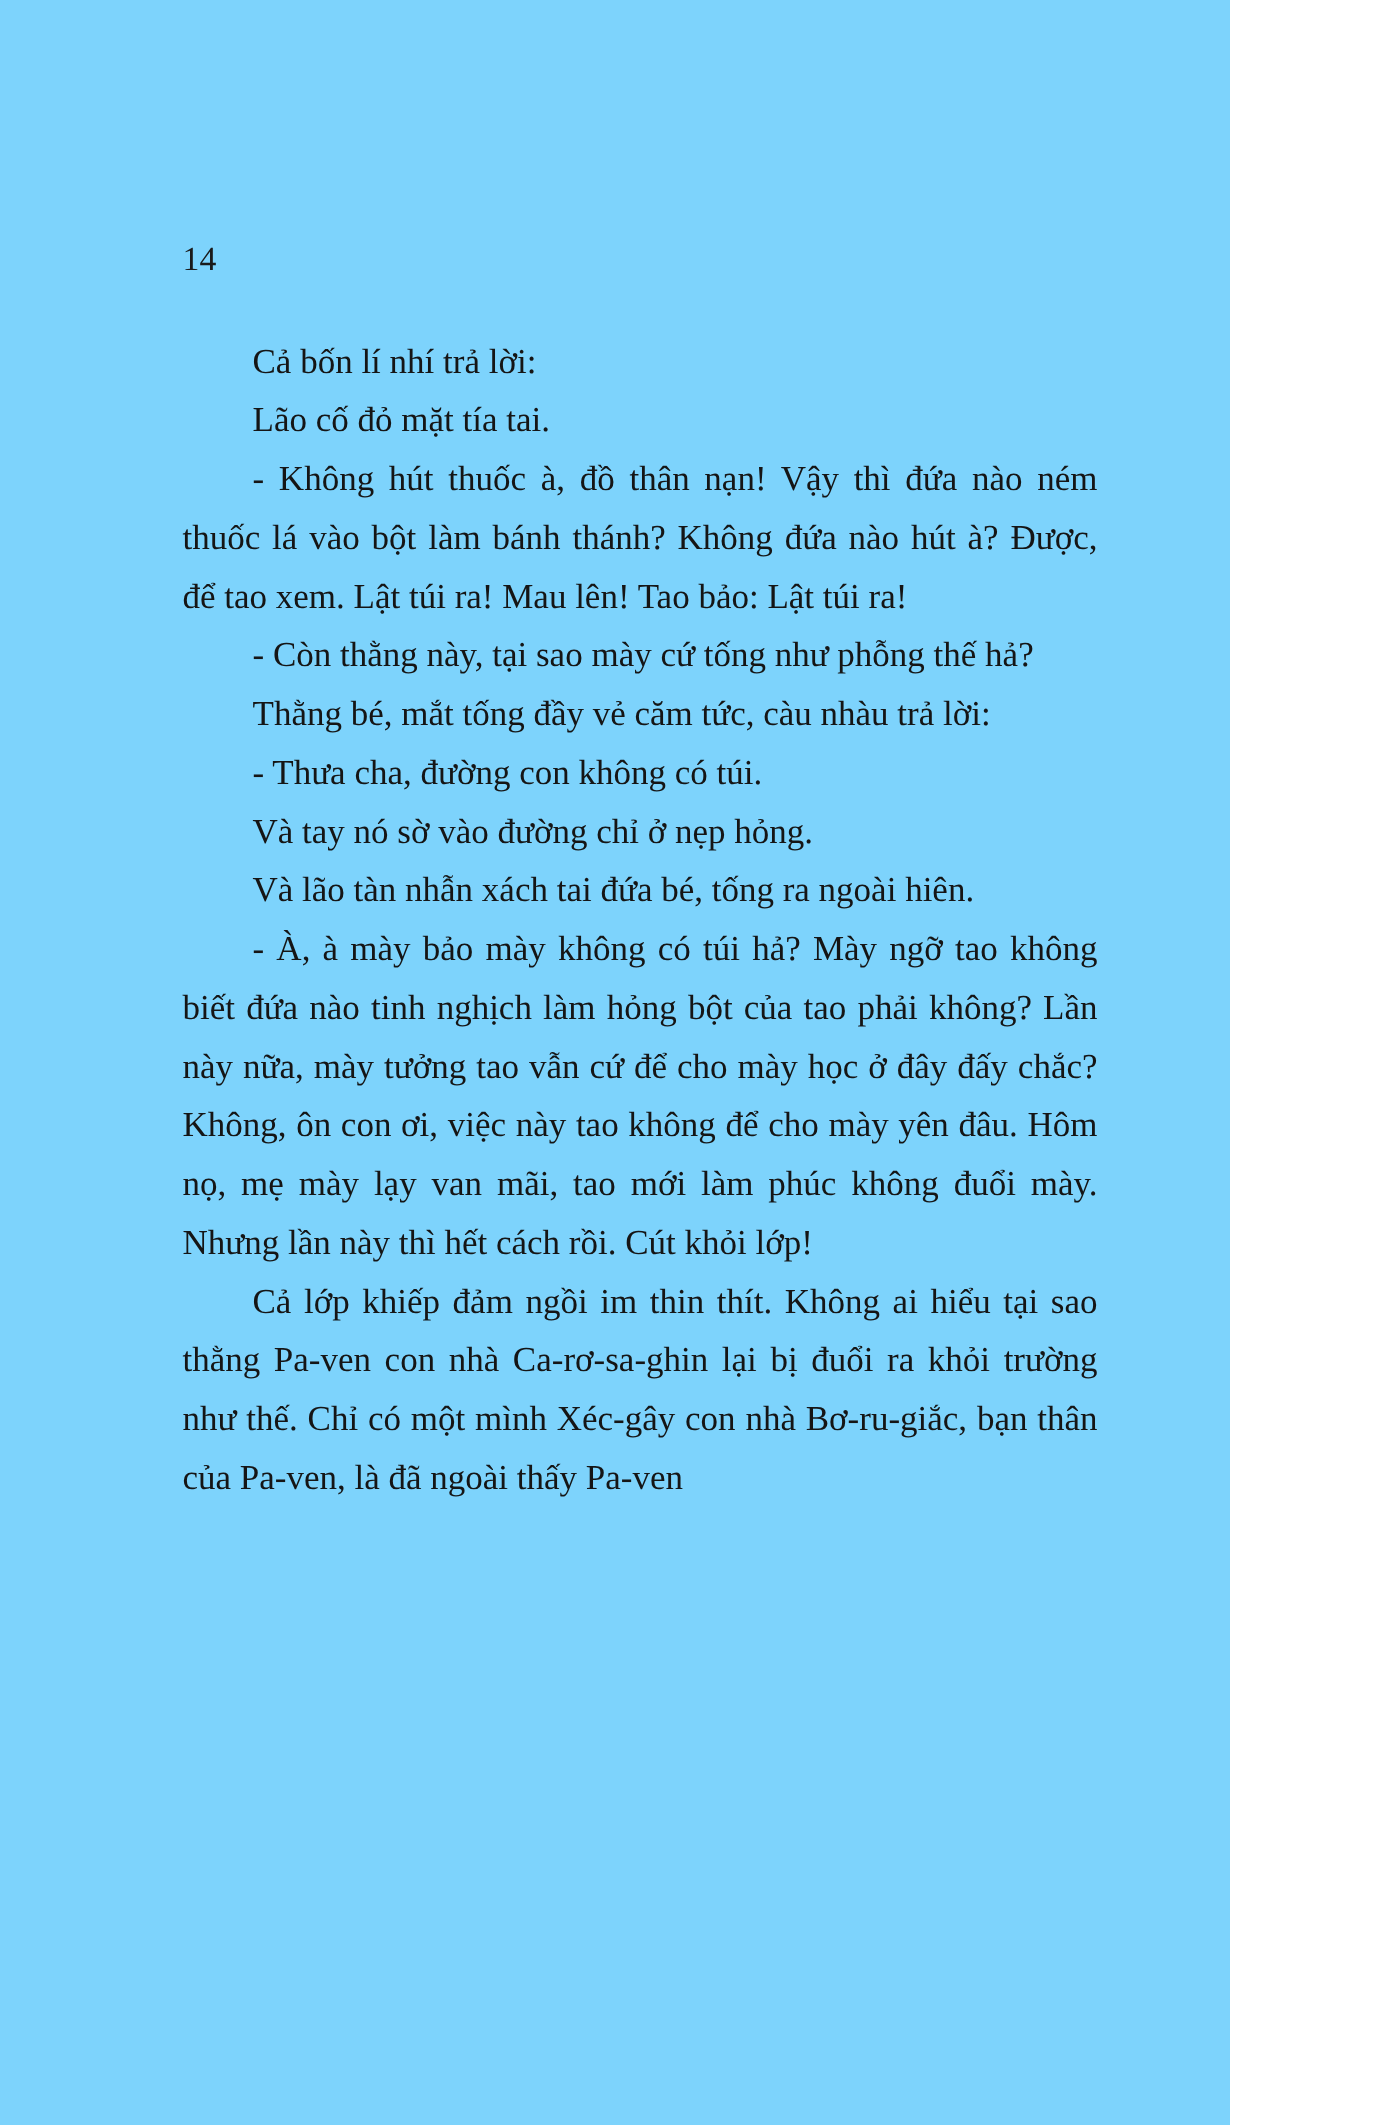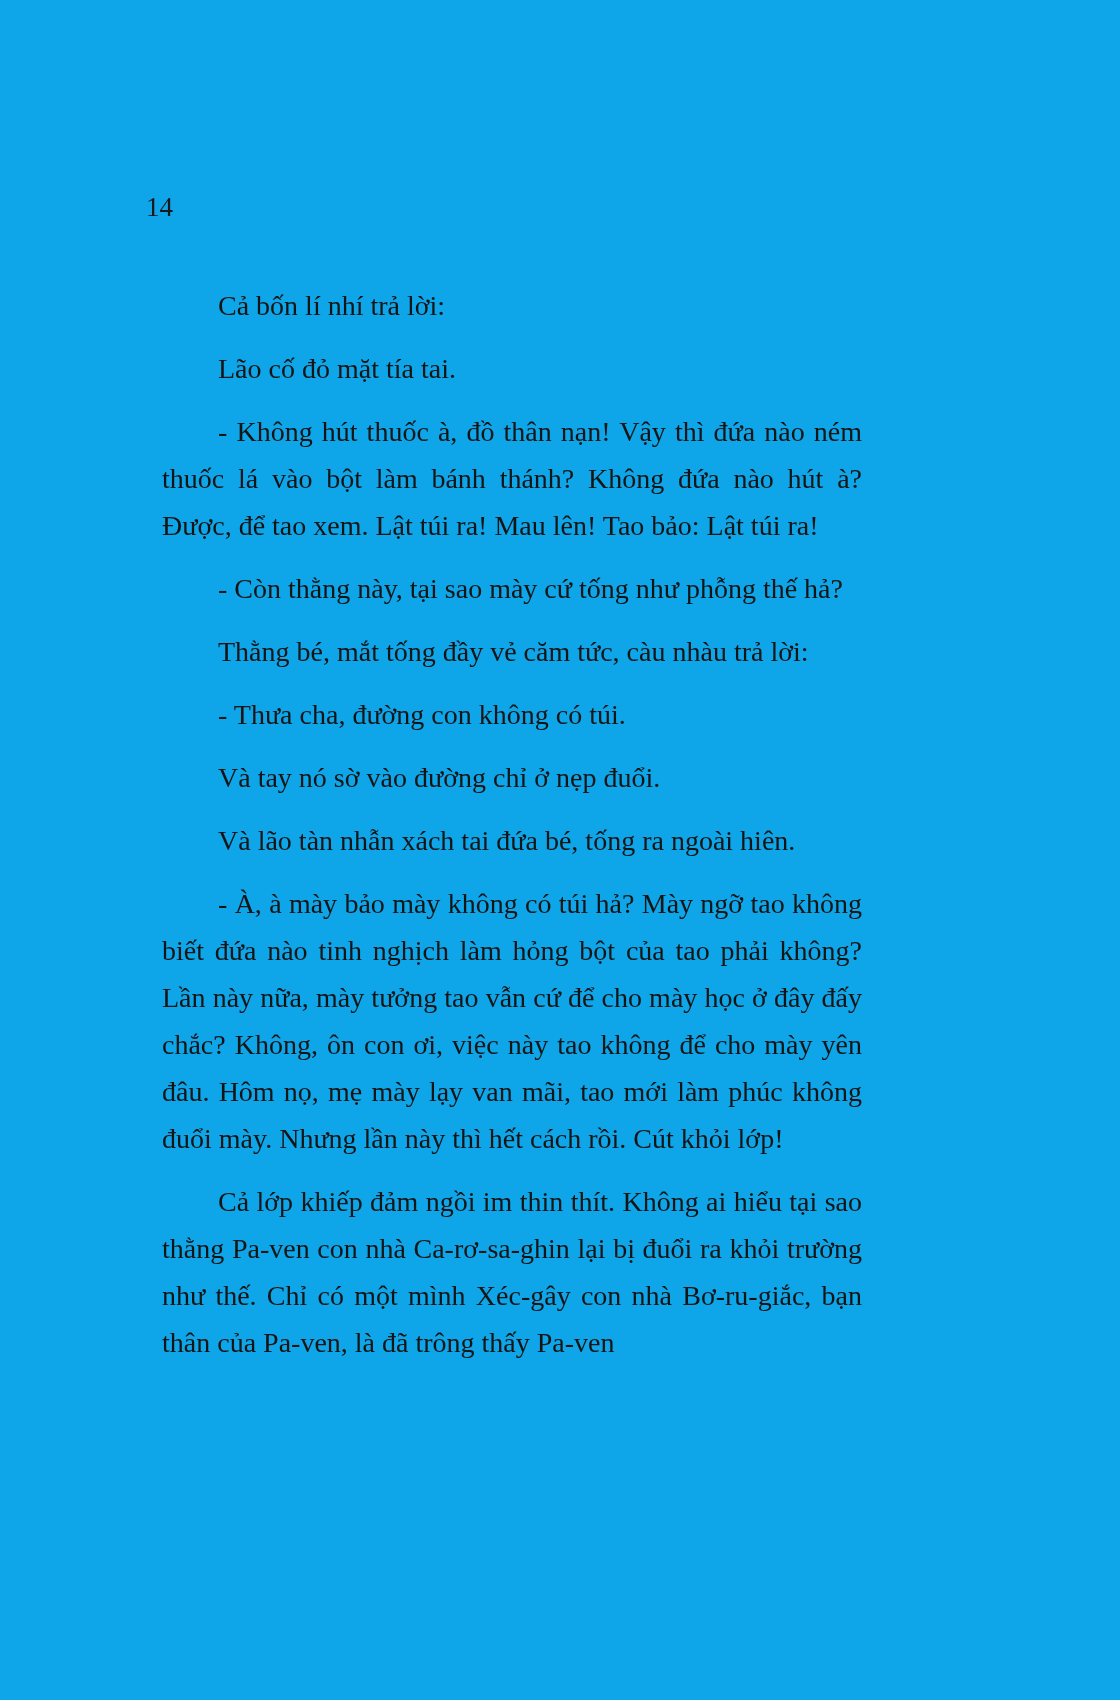--- a/index.html
+++ b/index.html
@@ -2,60 +2,60 @@
 <html><head>
 <meta charset="utf-8">
 <style>
   html, body {
     margin: 0;
     padding: 0;
     background: #ffffff;
   }
   .page {
     position: relative;
-    width: 1120px;
+    width: 984px;
     height: 1700px;
-    background: #0ea5e9;
+    background: #7dd3fc;
     font-family: "Liberation Serif", "DejaVu Serif", serif;
     color: #111111;
     overflow: hidden;
   }
   .page-number {
     position: absolute;
     left: 146px;
     top: 192px;
     font-size: 27px;
     color: #1a1a1a;
   }
   .text-block {
     position: absolute;
     left: 146px;
     top: 266px;
     width: 732px;
   }
   .text-block p {
-    margin: 16px;
+    margin: 0;
     font-size: 28px;
     line-height: 47px;
     text-align: justify;
     text-indent: 56px;
     color: #151515;
   }
 </style>
 </head>
 <body>
 
 <div class="page">
   <div class="page-number">14</div>
 
   <div class="text-block">
     <p>Cả bốn lí nhí trả lời:</p>
     <p>Lão cố đỏ mặt tía tai.</p>
     <p>- Không hút thuốc à, đồ thân nạn! Vậy thì đứa nào ném thuốc lá vào bột làm bánh thánh? Không đứa nào hút à? Được, để tao xem. Lật túi ra! Mau lên! Tao bảo: Lật túi ra!</p>
     <p>- Còn thằng này, tại sao mày cứ tống như phỗng thế hả?</p>
     <p>Thằng bé, mắt tống đầy vẻ căm tức, càu nhàu trả lời:</p>
     <p>- Thưa cha, đường con không có túi.</p>
-    <p>Và tay nó sờ vào đường chỉ ở nẹp đuổi.</p>
+    <p>Và tay nó sờ vào đường chỉ ở nẹp hỏng.</p>
     <p>Và lão tàn nhẫn xách tai đứa bé, tống ra ngoài hiên.</p>
     <p>- À, à mày bảo mày không có túi hả? Mày ngỡ tao không biết đứa nào tinh nghịch làm hỏng bột của tao phải không? Lần này nữa, mày tưởng tao vẫn cứ để cho mày học ở đây đấy chắc? Không, ôn con ơi, việc này tao không để cho mày yên đâu. Hôm nọ, mẹ mày lạy van mãi, tao mới làm phúc không đuổi mày. Nhưng lần này thì hết cách rồi. Cút khỏi lớp!</p>
-    <p>Cả lớp khiếp đảm ngồi im thin thít. Không ai hiểu tại sao thằng Pa-ven con nhà Ca-rơ-sa-ghin lại bị đuổi ra khỏi trường như thế. Chỉ có một mình Xéc-gây con nhà Bơ-ru-giắc, bạn thân của Pa-ven, là đã trông thấy Pa-ven</p>
+    <p>Cả lớp khiếp đảm ngồi im thin thít. Không ai hiểu tại sao thằng Pa-ven con nhà Ca-rơ-sa-ghin lại bị đuổi ra khỏi trường như thế. Chỉ có một mình Xéc-gây con nhà Bơ-ru-giắc, bạn thân của Pa-ven, là đã ngoài thấy Pa-ven</p>
   </div>
 </div>
 
 </body></html>

